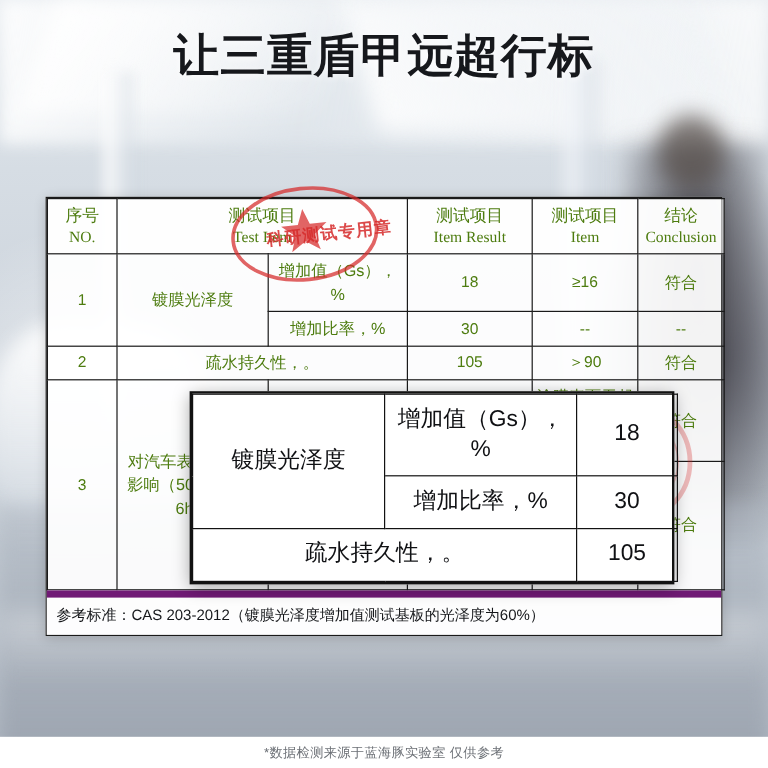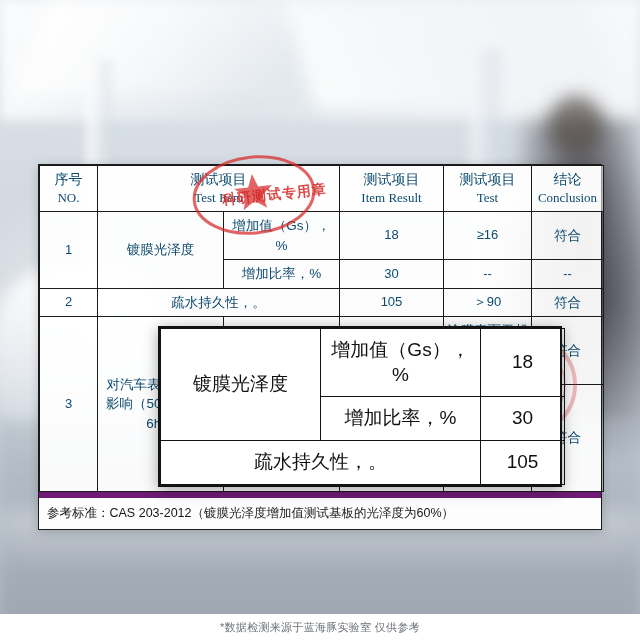--- a/index.html
+++ b/index.html
@@ -121,21 +121,21 @@
     background: rgba(255,255,255,0.93);
     border: 1.5px solid #1a1a1a;
     box-sizing: border-box;
     box-shadow: 0 2px 10px rgba(0,0,0,0.18);
   }
   table.rpt {
     border-collapse: collapse;
     width: 100%;
     table-layout: fixed;
     font-size: 13px;
-    color: #0c4a6e;
+    color: #4d7c0f;
   }
   table.rpt td, table.rpt th {
     border: 1px solid #1a1a1a;
     text-align: center;
     vertical-align: middle;
     padding: 4px 3px;
     font-weight: normal;
     line-height: 1.45;
   }
   table.rpt thead td {
@@ -254,20 +254,21 @@
   <div class="pillarL"></div>
   <div class="pillarR"></div>
   <div class="car"></div>
   <div class="figure"></div>
   <div class="figure2"></div>
   <div class="floor"></div>
   <div class="sheen"></div>
 </div>
 
 <div class="heading">
+  <div class="line2">让三重盾甲远超行标</div>
 </div>
 
 <div class="report">
   <table class="rpt">
     <colgroup>
       <col class="c1">
         <col class="c2">
         <col class="c3">
         <col class="c4">
         <col class="c5">
@@ -282,21 +283,21 @@
         <td colspan="2">
           <span class="hdr-cn">测试项目</span>
           <span class="hdr-en">Test Item</span>
         </td>
         <td>
           <span class="hdr-cn">测试项目</span>
           <span class="hdr-en">Item Result</span>
         </td>
         <td>
           <span class="hdr-cn">测试项目</span>
-          <span class="hdr-en">Test</span>
+          <span class="hdr-en">Item</span>
         </td>
         <td>
           <span class="hdr-cn">结论</span>
           <span class="hdr-en">Conclusion</span>
         </td>
       </tr>
     </thead>
     <tbody>
 
       <tr>

